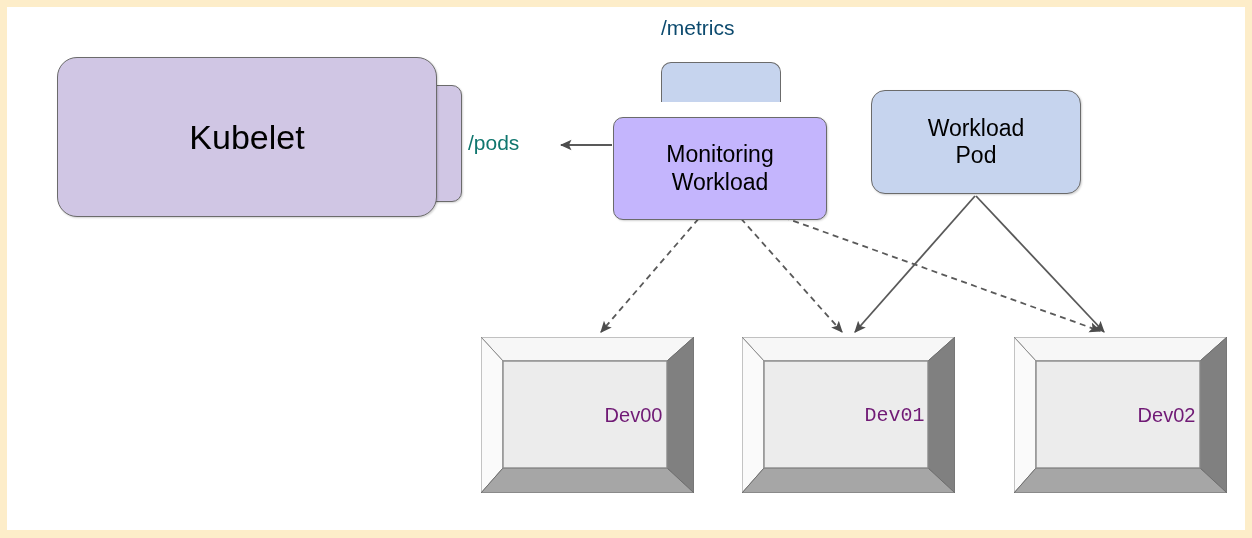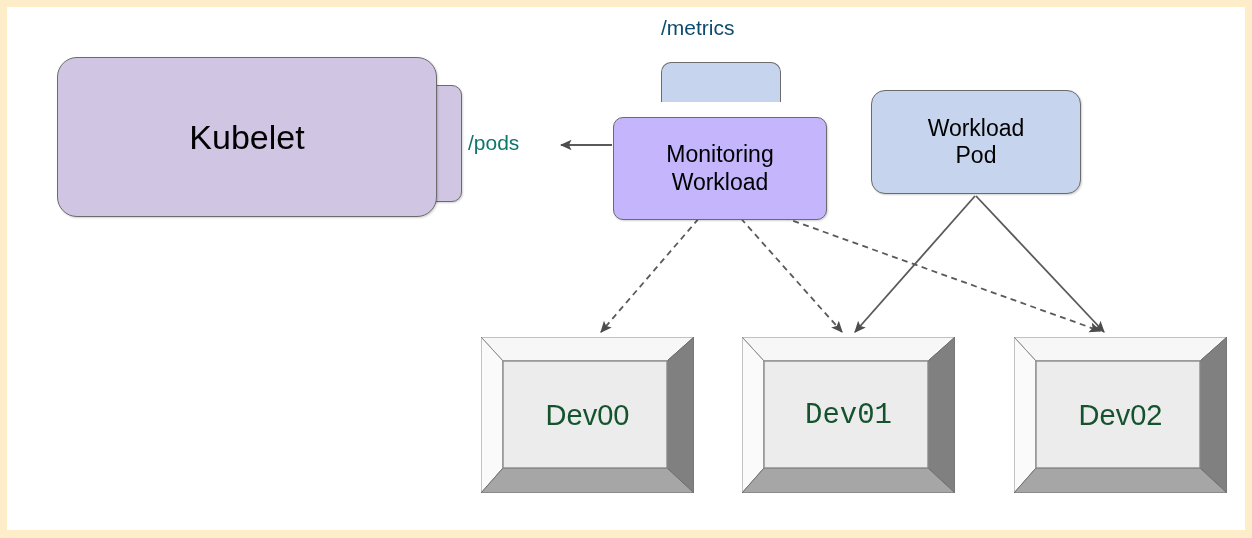--- a/index.html
+++ b/index.html
@@ -146,23 +146,24 @@
   }
   .device .label {
     position: absolute;
     left: 0;
     top: 0;
     width: 213px;
     height: 156px;
     display: flex;
     align-items: center;
     justify-content: center;
-    font-size: 29px;
-    color: #14532d;
+    font-size: 20px;
+    color: #701a75;
     text-align: center;
+    padding-left: 46px;
   }
   #dev00 { left: 481px; top: 337px; }
   #dev01 { left: 742px; top: 337px; font-family: Liberation Mono, monospace; }
   #dev02 { left: 1000px; top: 337px; margin-left: 14px; }
 </style>
 </head>
 <body>
 
 <div id="canvas">
   <div id="inner-canvas"></div>

